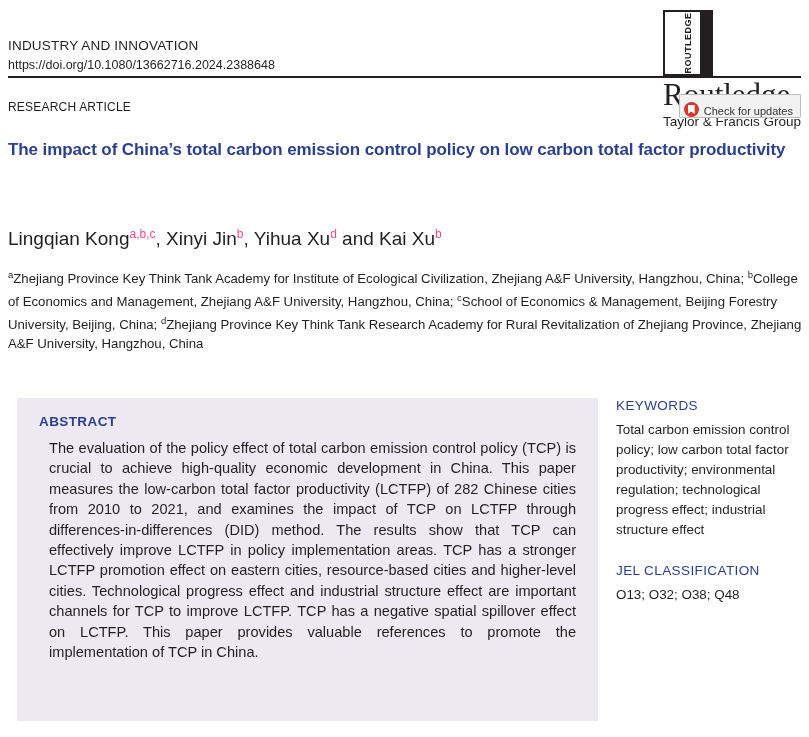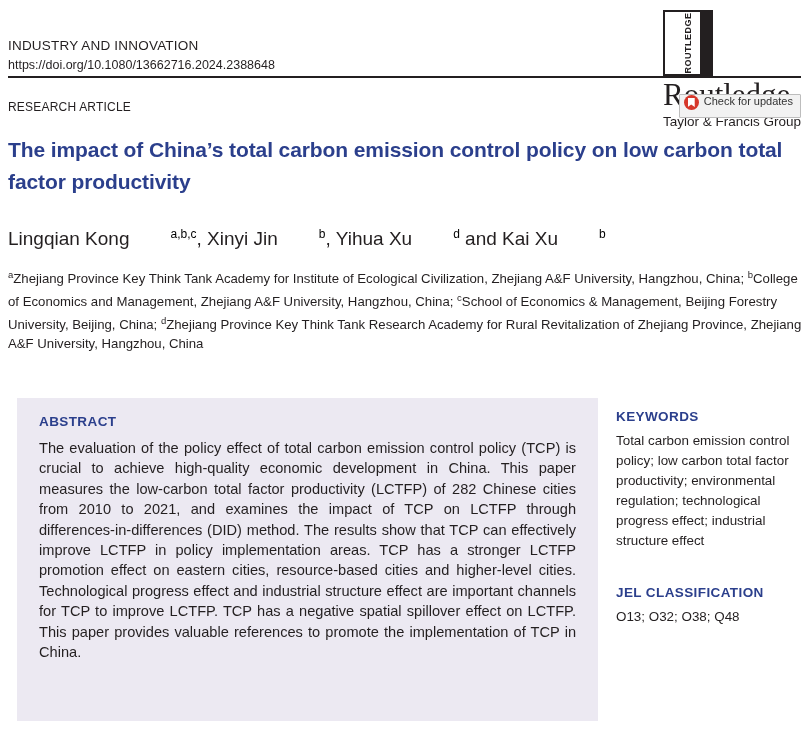--- a/index.html
+++ b/index.html
@@ -114,21 +114,21 @@
     letter-spacing: 0.2px;
   }
   .crossmark {
     position: absolute;
     right: 8px;
     top: 94px;
     height: 22px;
     border: 1px solid #bdbdbd;
     background: #f2f2f2;
     display: flex;
-    align-items: flex-start;
+    align-items: flex-end;
     padding: 0 7px 0 4px;
     border-radius: 1px;
   }
   .crossmark-badge {
     width: 15px;
     height: 15px;
     border-radius: 50%;
     background: #d6372a;
     margin-right: 5px;
     position: relative;
@@ -148,38 +148,38 @@
     color: #333333;
     white-space: nowrap;
   }
 
   
   .title {
     position: absolute;
     left: 8px;
     top: 134px;
     width: 795px;
-    font-size: 21px;
+    font-size: 17px;
     line-height: 32px;
     font-weight: bold;
     color: #2b3f8c;
     letter-spacing: -0.1px;
   }
 
   
   .authors {
     position: absolute;
     left: 8px;
     top: 222px;
     width: 795px;
     font-size: 19px;
     line-height: 24px;
     color: #231f20;
   }
-  .authors sup { font-size: 12px; color: #000000; vertical-align: super; margin-left: 41px; }
+  .authors sup { font-size: 12px; color: #ec4899; vertical-align: super; }
 
   
   .affiliations {
     position: absolute;
     left: 8px;
     top: 266px;
     width: 796px;
     font-size: 13.2px;
     line-height: 18.5px;
     color: #231f20;
@@ -204,36 +204,36 @@
     font-weight: bold;
     color: #2b3f8c;
     letter-spacing: 0.4px;
     margin-bottom: 9px;
   }
   .abstract-text {
     font-size: 14.6px;
     line-height: 20.4px;
     text-align: justify;
     color: #231f20;
+    margin-left: 10px;
   }
 
   
   .meta-col {
     position: absolute;
     left: 616px;
     top: 398px;
     width: 190px;
   }
   .meta-heading {
     font-size: 13.5px;
-    font-weight: bold;
+    font-weight: normal;
     color: #2b3f8c;
     letter-spacing: 0.4px;
     margin-bottom: 7px;
-    margin-top: 11px;
   }
   .meta-text {
     font-size: 13.4px;
     line-height: 20px;
     color: #231f20;
   }
   .meta-gap { height: 23px; }
 </style>
 </head>
 <body>

